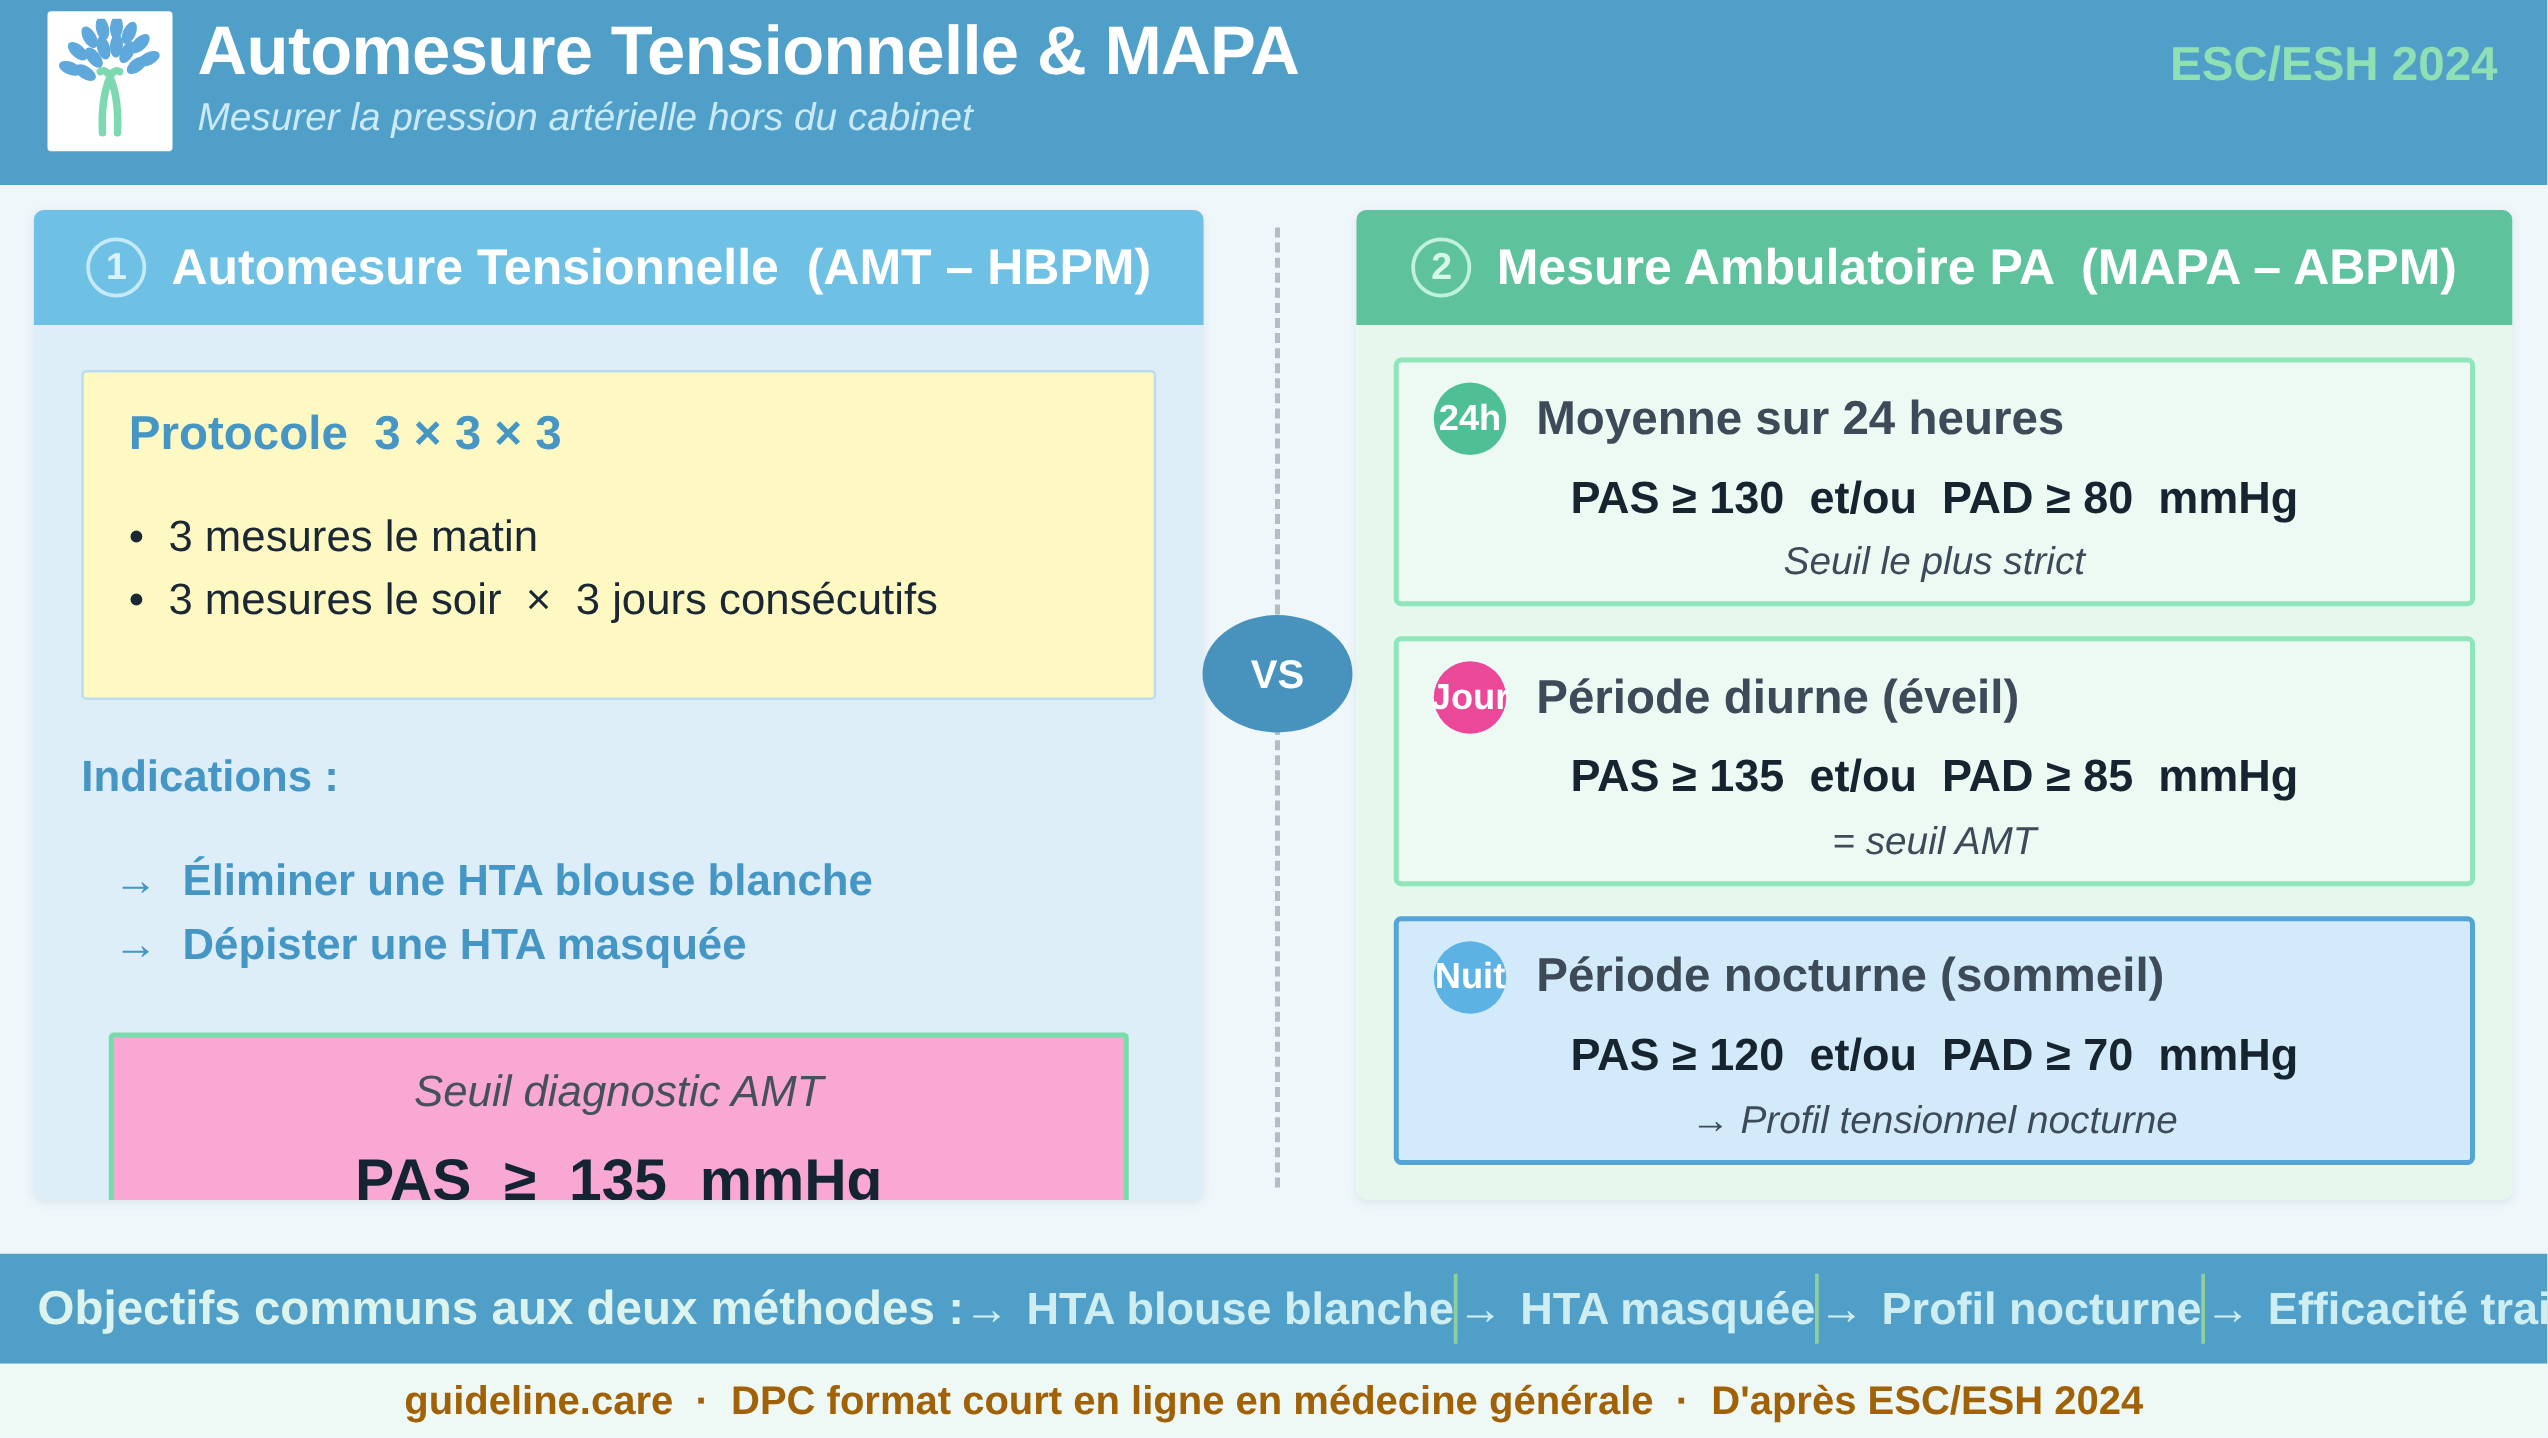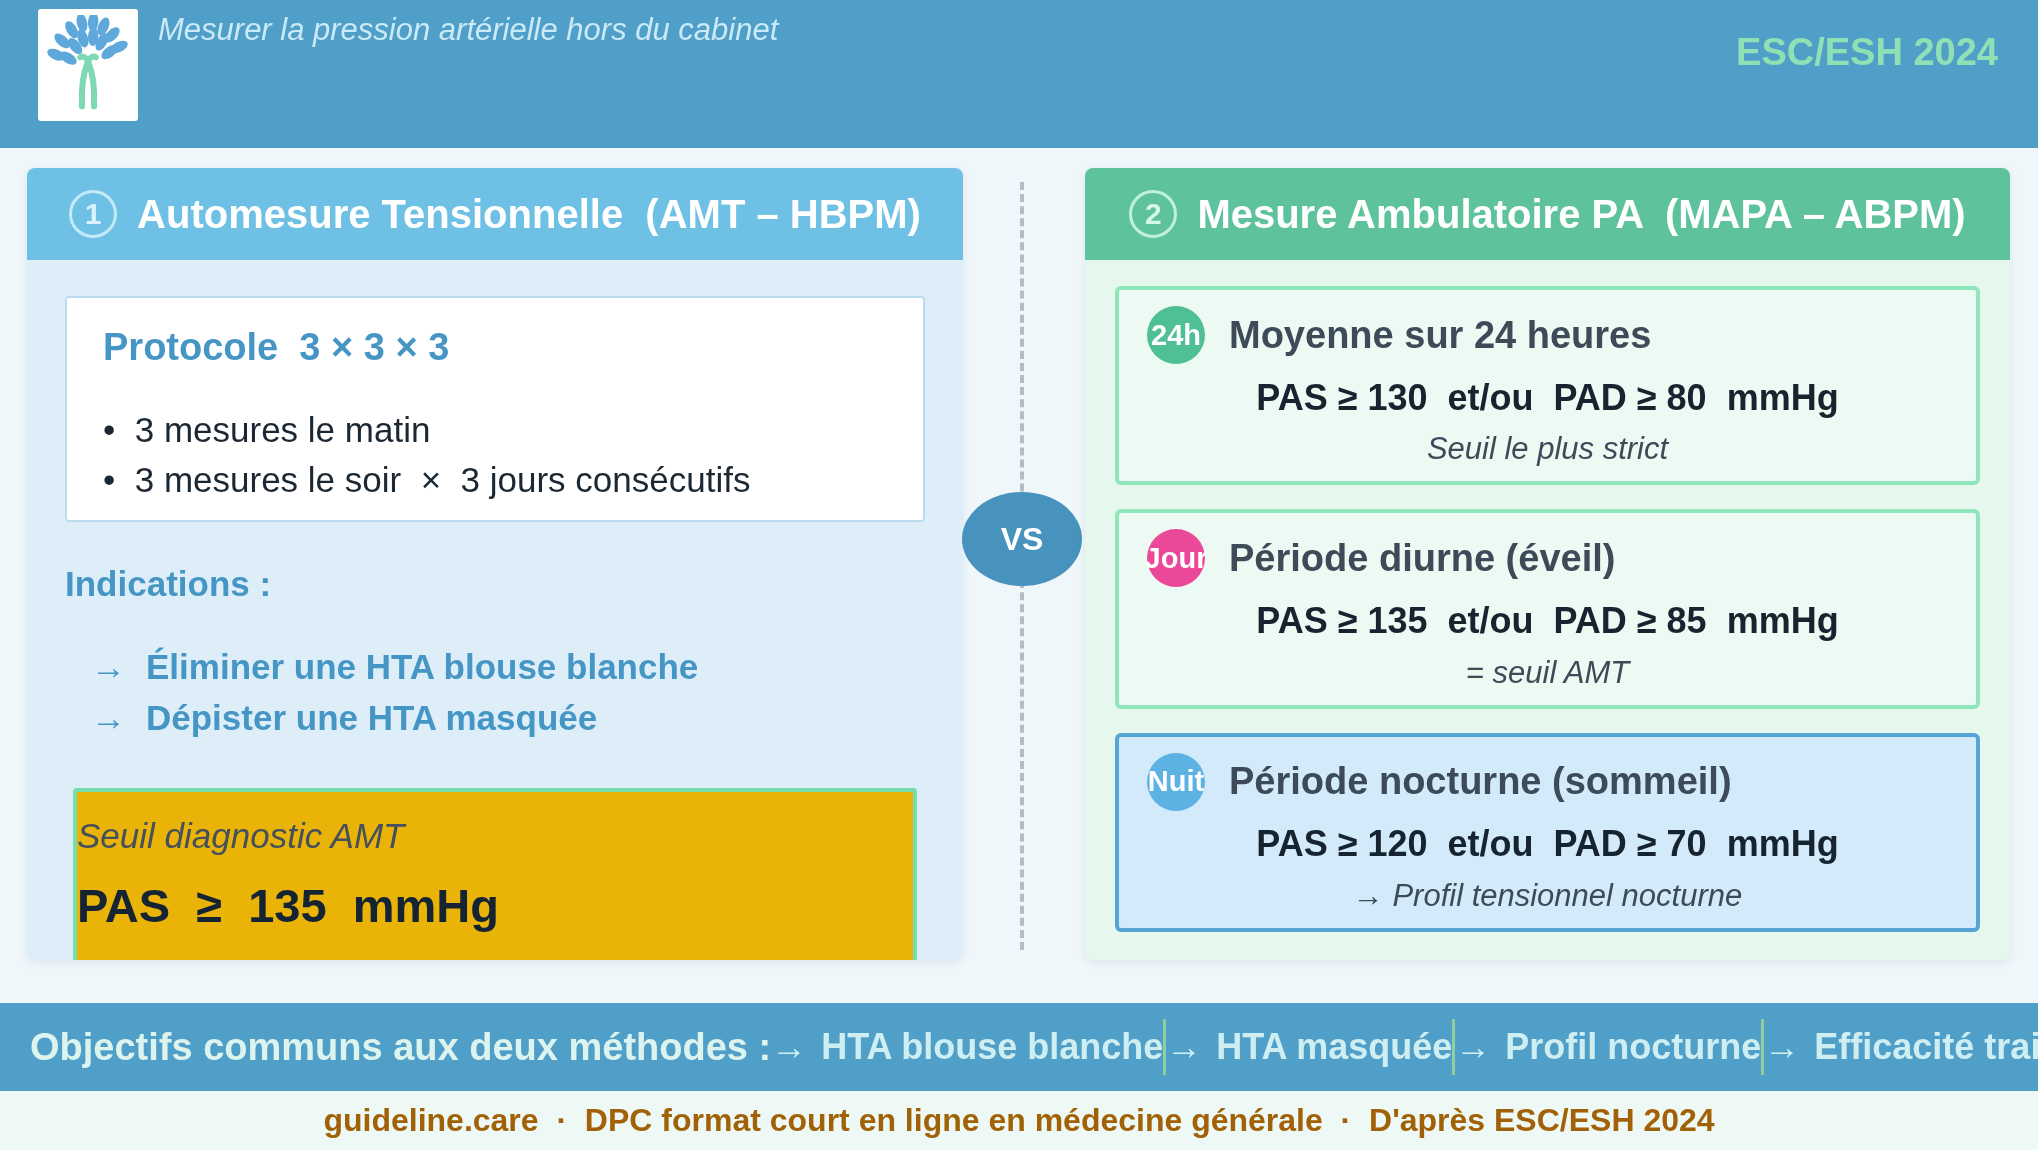--- a/index.html
+++ b/index.html
@@ -55,40 +55,40 @@
     width: 48px; height: 48px; border-radius: 50%;
     border: 3px solid; box-sizing: border-box;
     display: flex; align-items: center; justify-content: center;
     font-size: 30px; font-weight: bold;
   }
   .panel-left  .circle-num { border-color: #c4e9f8; color: #d9f2fc; }
   .panel-right .circle-num { border-color: #c0f1da; color: #d6f8e8; }
   
   .panel-left-body { padding: 36px 38px 0; }
   .protocol-box {
-    background: #ffffff; border: 2px solid #b9ddef; border-radius: 4px;
-    padding: 28px 36px 16px;
+    background: #fef9c3; border: 2px solid #b9ddef; border-radius: 4px;
+    padding: 28px 36px 54px;
   }
   .protocol-title { color: #4596c4; font-size: 38px; font-weight: bold; white-space: pre-wrap; }
   .protocol-bullets { margin: 36px 0 0; padding: 0; list-style: none; }
   .protocol-bullets li {
     font-size: 35px; color: #1b2733; line-height: 1.42; white-space: pre-wrap;
   }
   .protocol-bullets li::before { content: "•  "; }
   .indications-label {
     margin-top: 42px; color: #4596c4; font-size: 35px; font-weight: bold;
   }
   .indication-item {
     display: flex; gap: 20px; padding-left: 26px;
     color: #4596c4; font-size: 35px; font-weight: bold; line-height: 1.45;
   }
   .indication-item.first { margin-top: 38px; }
   .threshold-box {
-    margin: 44px 8px 0; background: #eab308; border: 4px solid #77dcab;
-    border-radius: 4px; padding: 24px 0 32px;
+    margin: 44px 22px 0; background: #f9a8d4; border: 4px solid #77dcab;
+    border-radius: 4px; text-align: center; padding: 24px 0 32px;
   }
   .threshold-caption { font-size: 35px; font-style: italic; color: #44505c; }
   .threshold-value {
     font-size: 47px; font-weight: bold; color: #152433; margin-top: 22px;
     white-space: pre-wrap;
   }
   
   .dashed-divider {
     position: absolute; left: 1020px; top: 182px; height: 768px; width: 0;
     border-left: 4px dashed #b4bdc6;
@@ -171,20 +171,21 @@
         <ellipse transform="translate(66,31) rotate(28)" rx="6" ry="11"></ellipse>
         <ellipse transform="translate(75,43) rotate(52)" rx="6" ry="11"></ellipse>
       </g>
       <g fill="none" stroke="#7ed8b2" stroke-width="7" stroke-linecap="round">
         <path d="M43 106 C42 84 44 68 50 54 C52 49 56 47 59 49"></path>
         <path d="M57 106 C58 84 56 68 50 54 C48 49 44 47 41 49"></path>
       </g>
     </svg>
   </div>
   <div class="titles">
+    <h1 class="page-title">Automesure Tensionnelle &amp; MAPA</h1>
     <div class="page-subtitle">Mesurer la pression artérielle hors du cabinet</div>
   </div>
   <div class="esc-badge">ESC/ESH 2024</div>
 </div>
 
 <div class="panel panel-left">
   <div class="panel-header">
     <span class="circle-num">1</span>
     <span class="panel-title">Automesure Tensionnelle  (AMT – HBPM)</span>
   </div>

